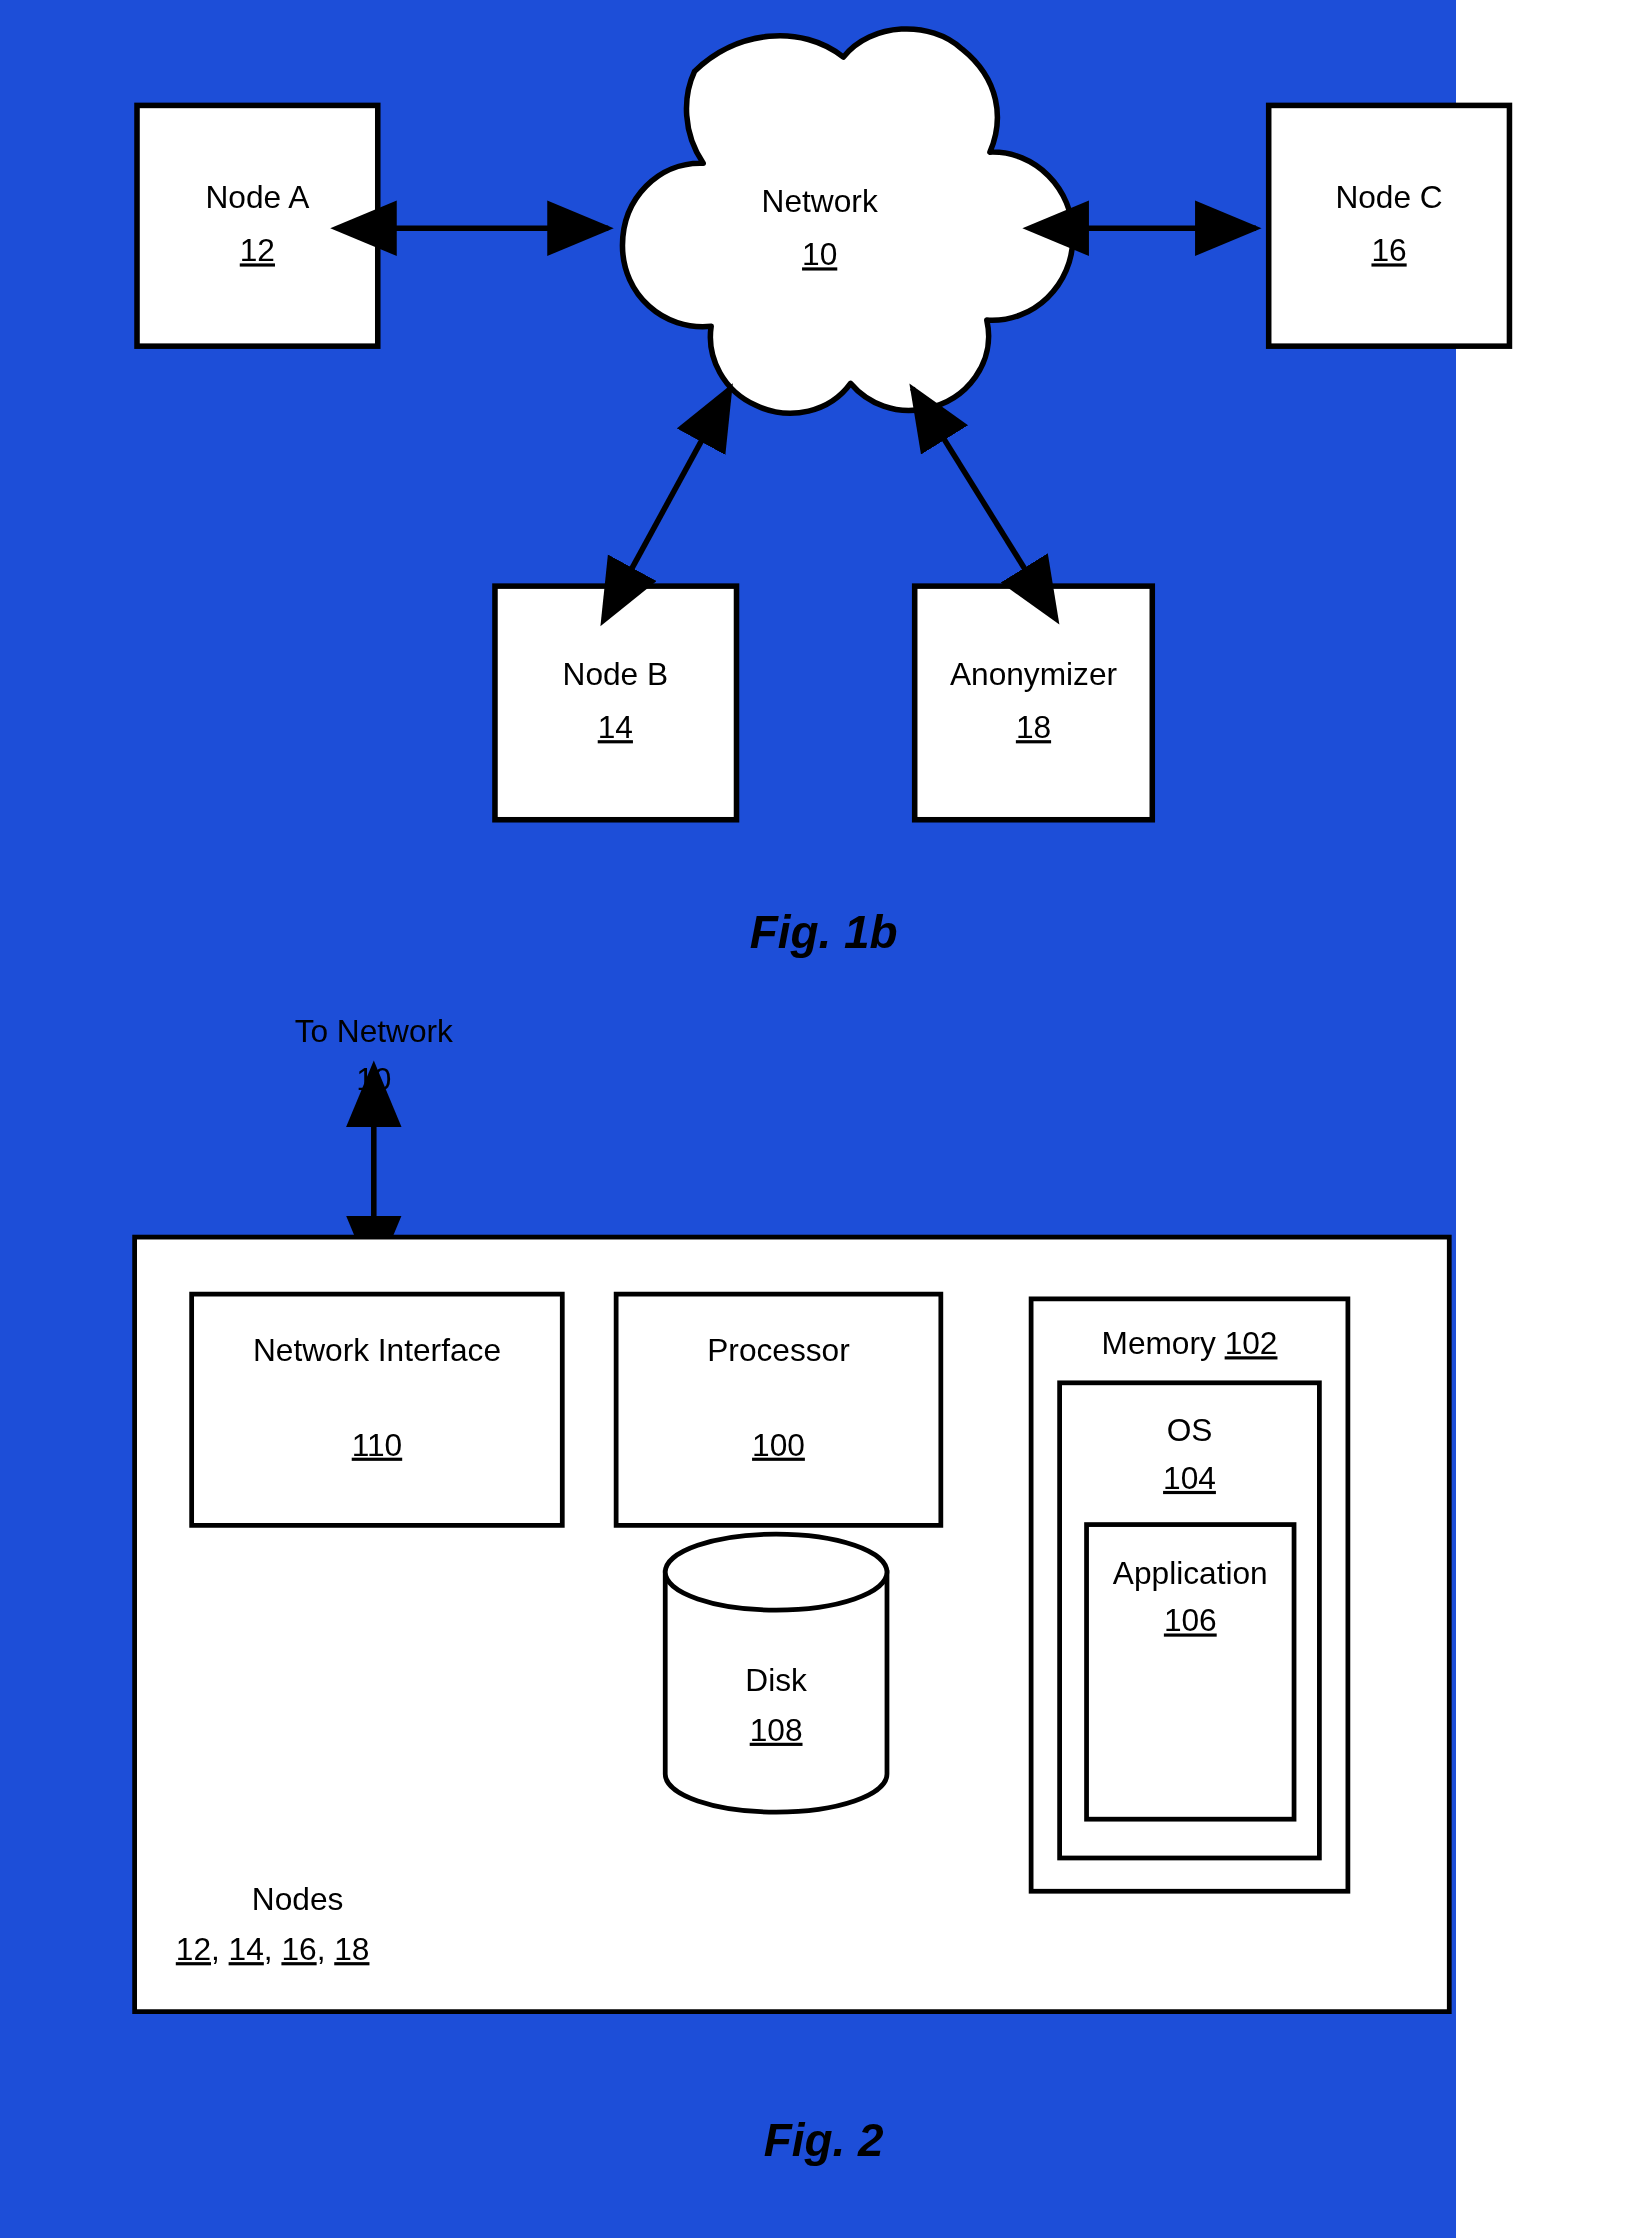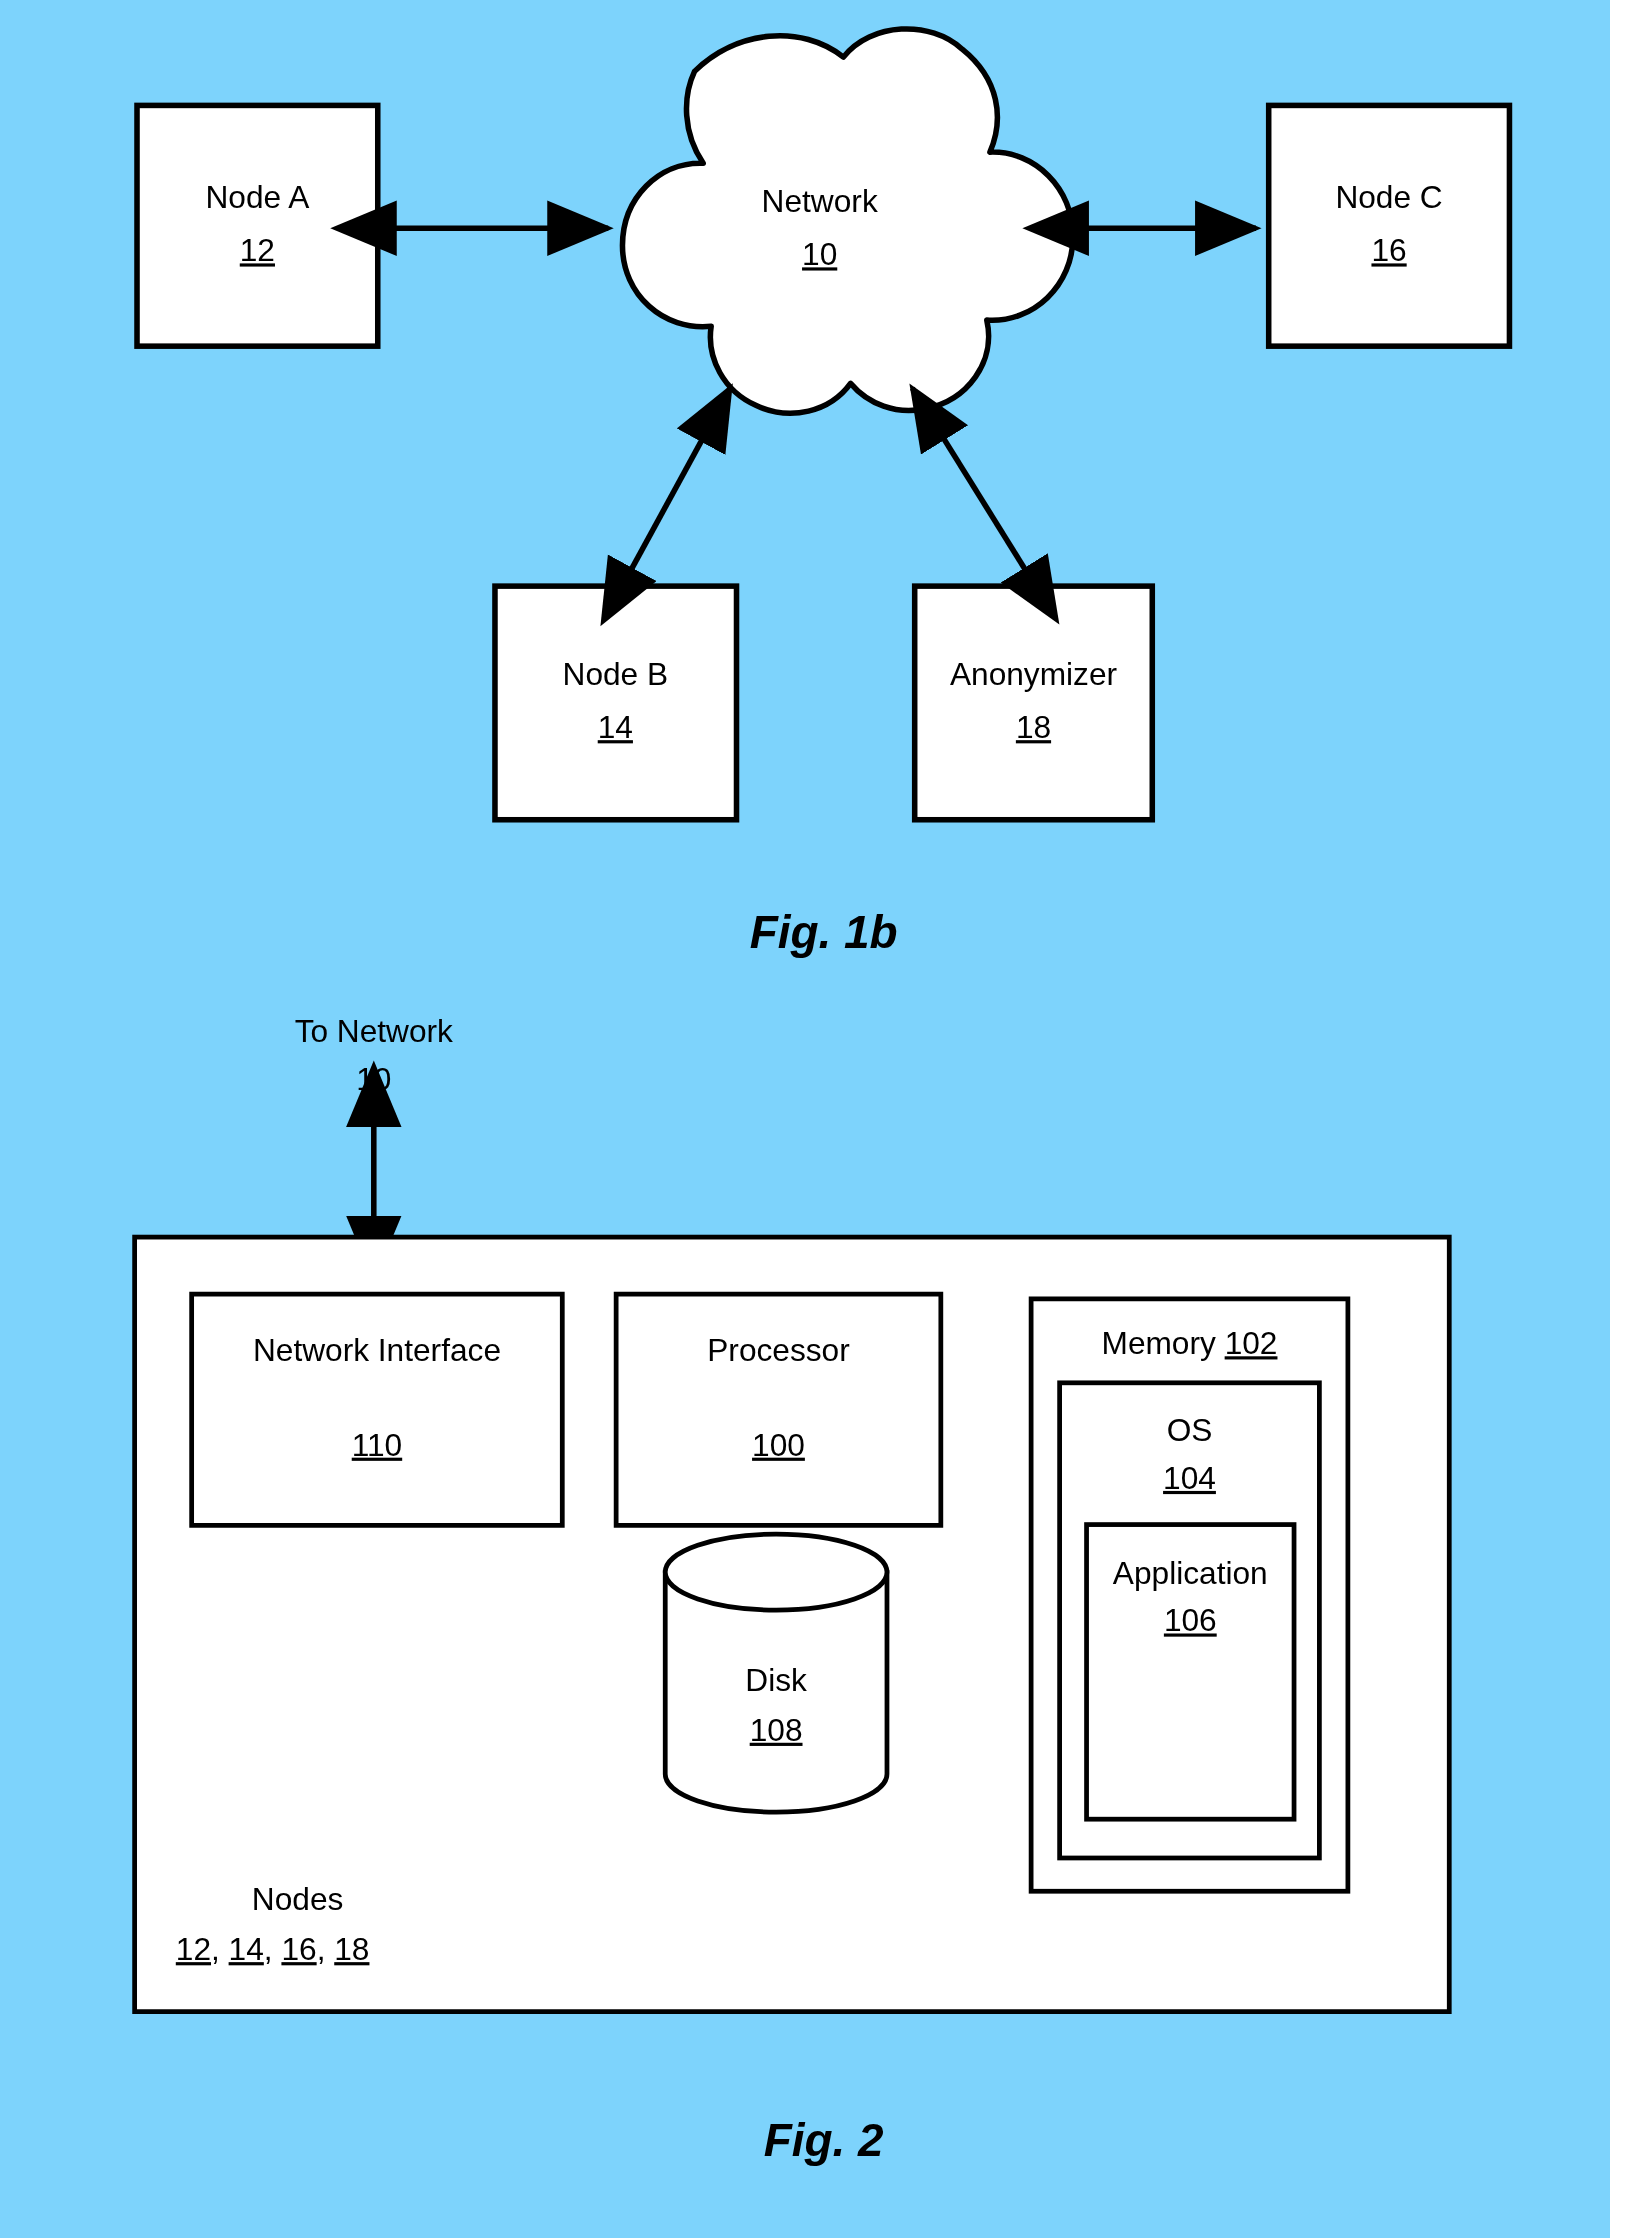--- a/index.html
+++ b/index.html
@@ -11,23 +11,23 @@
   body {
     width: 1652px;
     height: 2239px;
     font-family: "Liberation Sans", sans-serif;
     color: #000000;
     overflow: hidden;
     position: relative;
   }
   #sheet {
     position: relative;
-    width: 1610px;
+    width: 1456px;
     height: 2239px;
-    background: #7dd3fc;
+    background: #1d4ed8;
   }
   svg.figure-layer {
     position: absolute;
     top: 0;
     left: 0;
     width: 1652px;
     height: 2239px;
     display: block;
   }
   .box-shape {

